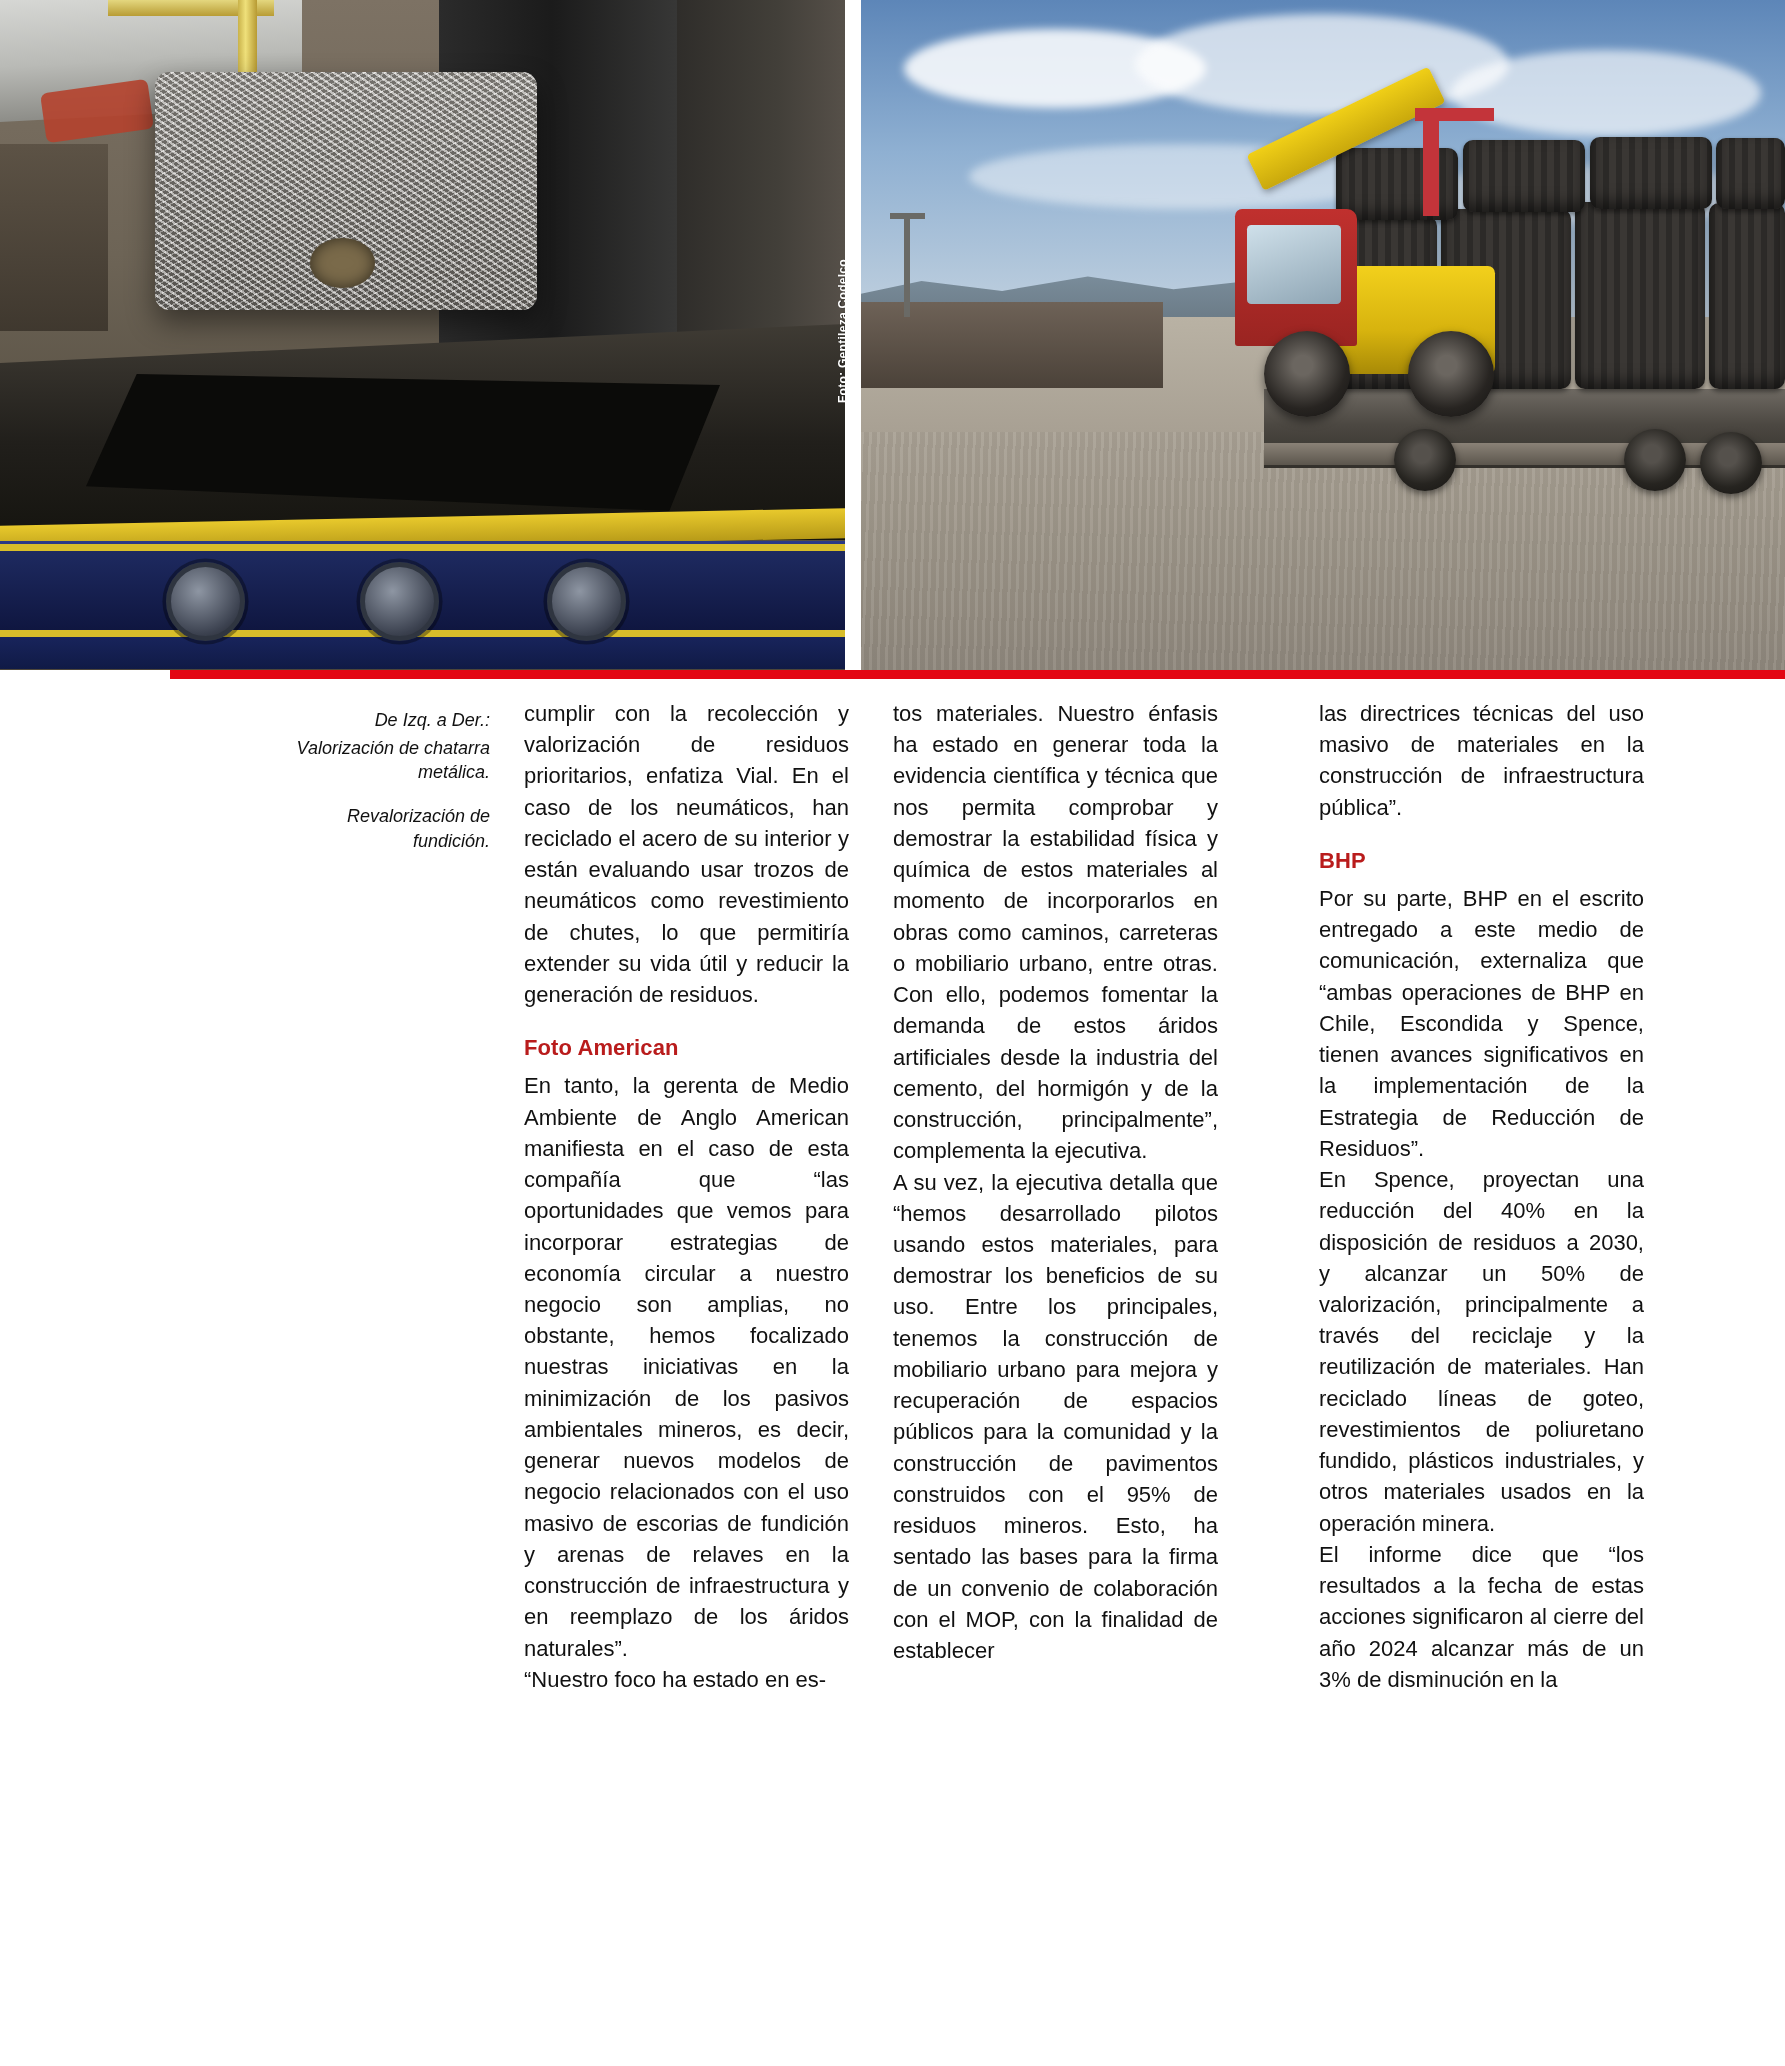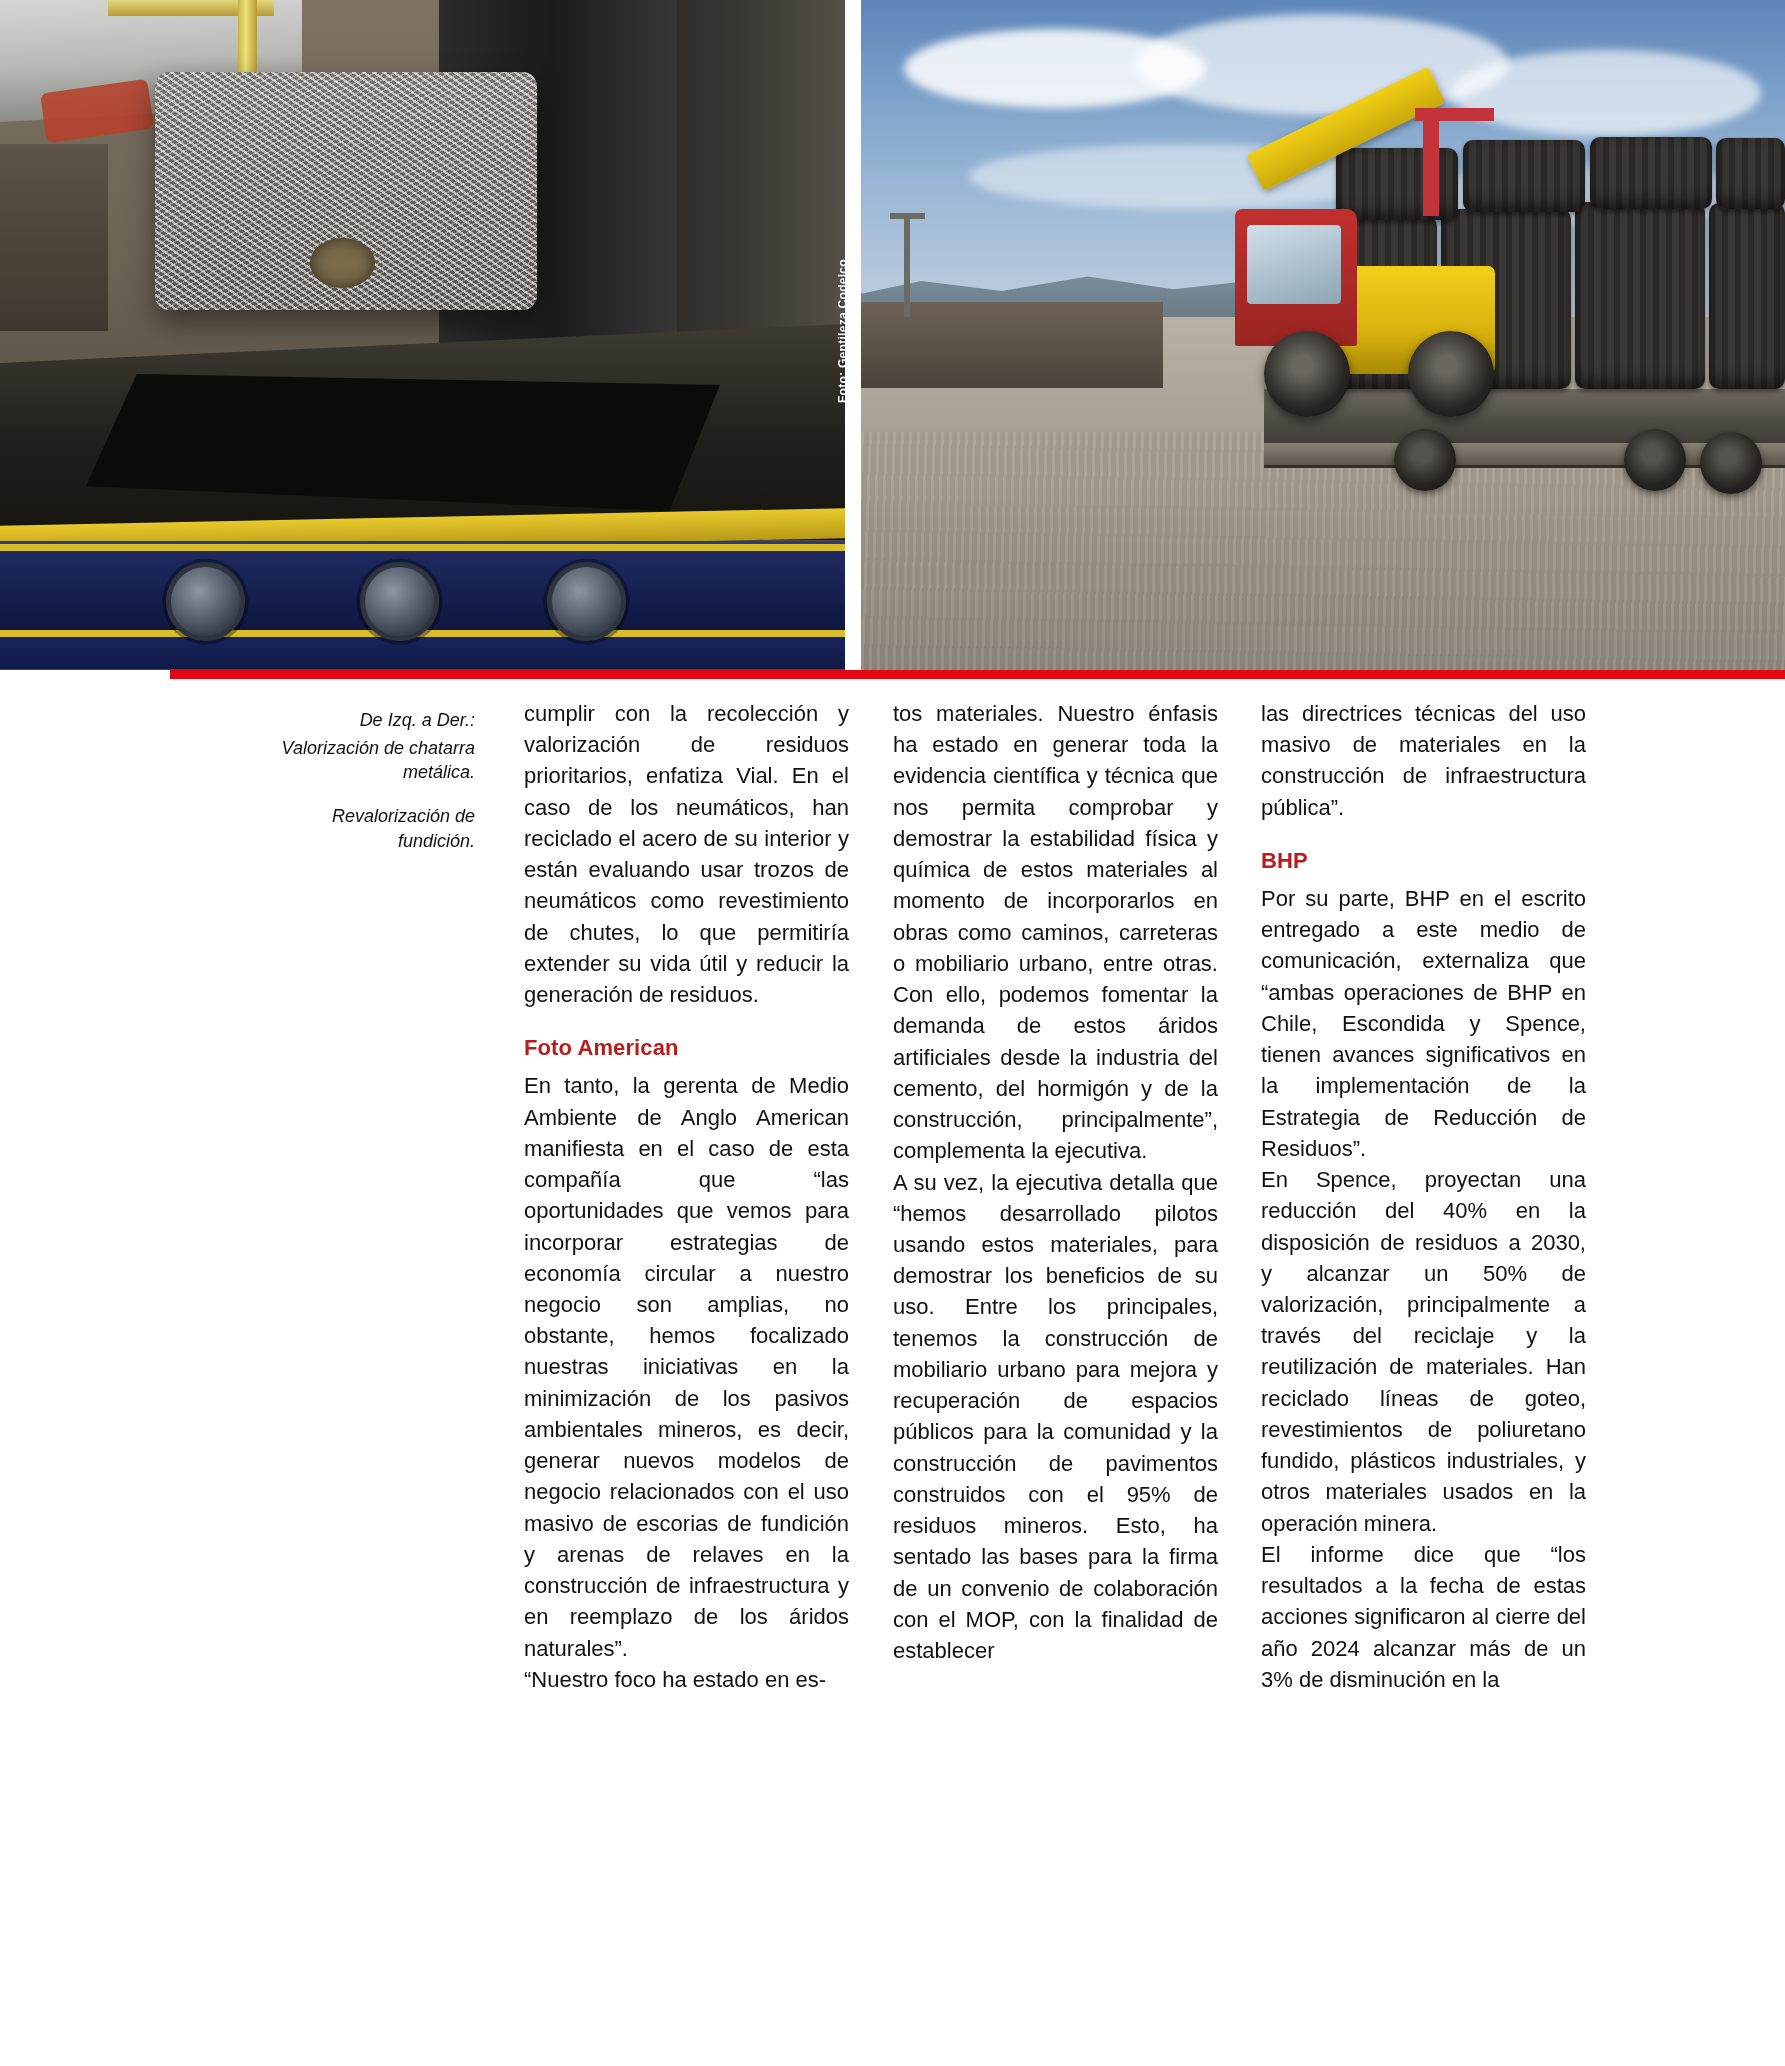--- a/index.html
+++ b/index.html
@@ -293,21 +293,21 @@
   .body-wrap {
     position: absolute;
     left: 0;
     top: 698px;
     width: 1785px;
     height: 1368px;
   }
 
   .caption-col {
     position: absolute;
-    left: 259px;
+    left: 274px;
     top: 10px;
     width: 216px;
     text-align: right;
     font-style: italic;
     font-size: 18px;
     line-height: 1.38;
     color: #111;
   }
   .caption-col p { margin: 0 0 18.7px 0; }
 
@@ -318,21 +318,21 @@
     font-size: 22px;
     line-height: 1.42;
     text-align: justify;
     color: #111;
   }
   .col p { margin: 0; }
   .col p + p { margin-top: 0; }
 
   .col-1 { left: 524px; }
   .col-2 { left: 893px; }
-  .col-3 { left: 1261px; }
+  .col-3 { left: 1319px; }
 
   .subhead {
     color: #b91c1c;
     font-weight: bold;
     font-size: 22px;
     margin: 21.6px 0 7.2px 0 !important;
     letter-spacing: 0.1px;
   }
 </style>
 </head>

